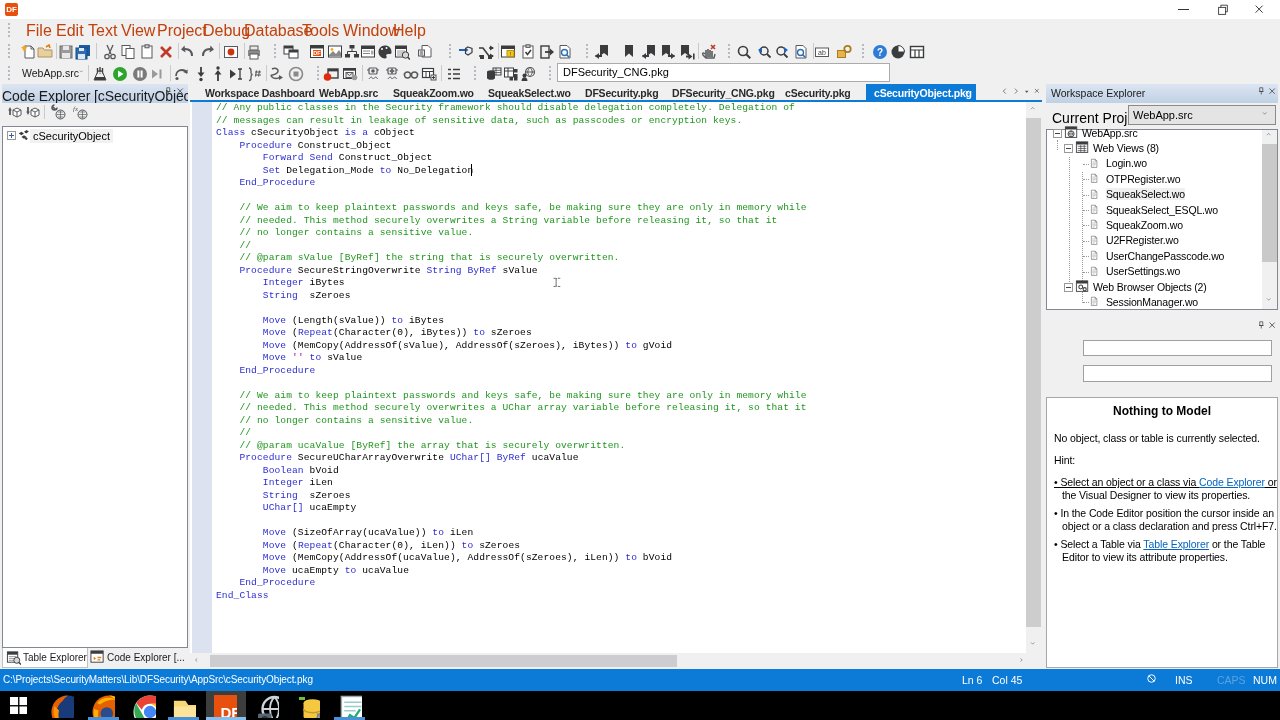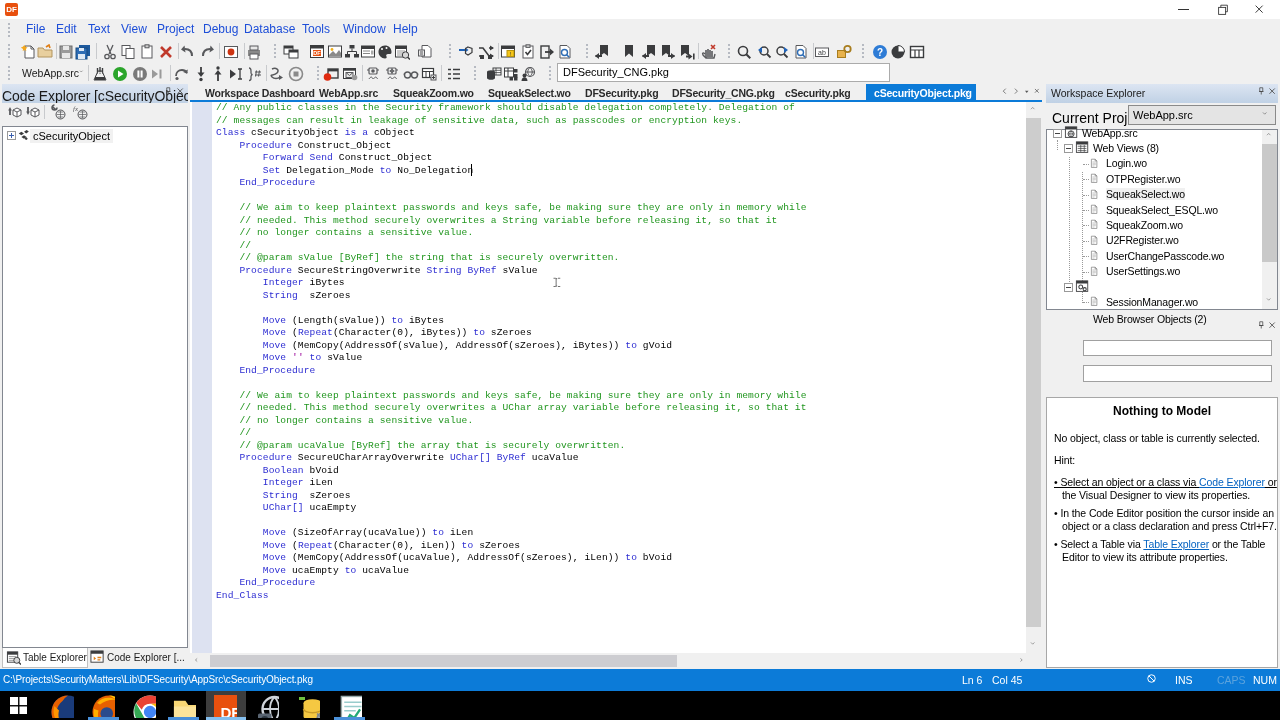--- a/index.html
+++ b/index.html
@@ -5,21 +5,21 @@
 html,body{margin:0;padding:0;width:1280px;height:720px;overflow:hidden;
  font-family:"Liberation Sans",sans-serif;background:#f0f0f0;}
 *{box-sizing:border-box;}
 .abs{position:absolute;}
 svg{display:block;}
 #stage{position:relative;width:1280px;height:720px;}
 .grip{width:4px;background-image:radial-gradient(circle,#b6bac2 0.9px,transparent 1.1px);
  background-size:4px 4px;}
 .sep{width:1px;height:16px;background:#c8cacd;}
 .hd{background:linear-gradient(#dce5f2,#c0d1e5);font-size:10.5px;color:#1a1a1a;height:19px;}
-.menu{top:22px;font-size:12px;color:#1d4ed8;}
+.menu{top:22px;font-size:16px;color:#c2410c;}
 .tab{top:87px;height:15px;font-size:10.5px;letter-spacing:-0.2px;color:#2a2a2a;white-space:nowrap;font-weight:bold;}
 .titem{font-size:10.5px;letter-spacing:-0.15px;color:#000;white-space:nowrap;}
 .k{color:#2d2dd2;}
 .c{color:#21961f;}
 .s{color:#990099;}
 .link{color:#0563c1;text-decoration:underline;}
 </style>
 </head>
 <body>
 <div id="stage">
@@ -834,21 +834,21 @@
 <div class="abs" style="left:1064px;top:283.0px;width:9px;height:9px;border:1px solid #999;background:#fff;"></div>
     <div class="abs" style="left:1066px;top:287.0px;width:5px;height:1px;background:#444;"></div>
 <div class="abs" style="left:1075px;top:280.0px;width:15px;height:14px;">
       <svg width="15" height="14" viewBox="0 0 16 16">
         <rect x="1" y="1" width="13" height="12" fill="#fff" stroke="#3b3c3e"></rect>
         <rect x="1" y="1" width="13" height="3" fill="#3b3c3e"></rect>
         <circle cx="6" cy="8" r="2.2" fill="none" stroke="#3b3c3e" stroke-width="1.2"></circle>
         <circle cx="10.5" cy="10.5" r="1.8" fill="none" stroke="#3b3c3e" stroke-width="1.2"></circle>
       </svg>
     </div>
-<div class="abs titem" style="left:1093px;top:280.5px;margin-top:32px;">Web Browser Objects (2)</div>
+<div class="abs titem" style="left:1093px;top:280.5px;">Web Browser Objects (2)</div>
 <div class="abs" style="left:1083px;top:302.4px;width:6px;height:1px;border-top:1px dotted #9a9a9a;"></div>
 <div class="abs" style="left:1090px;top:295.4px;width:11px;height:14px;">
       <svg width="11" height="14" viewBox="0 0 16 16">
         <path d="M2 1h5.5L10 3.5V13H2z" fill="#fff" stroke="#777"></path>
         <path d="M7.5 1v2.5H10" fill="none" stroke="#777"></path>
         <path d="M3.5 5h5M3.5 7h5M3.5 9h5M3.5 11h3" stroke="#a0a0a0" stroke-width=".8"></path>
       </svg>
     </div>
 <div class="abs titem" style="left:1106px;top:295.9px;">SessionManager.wo</div>
 <div class="abs" style="left:1256px;top:321px;width:12px;height:12px;">

